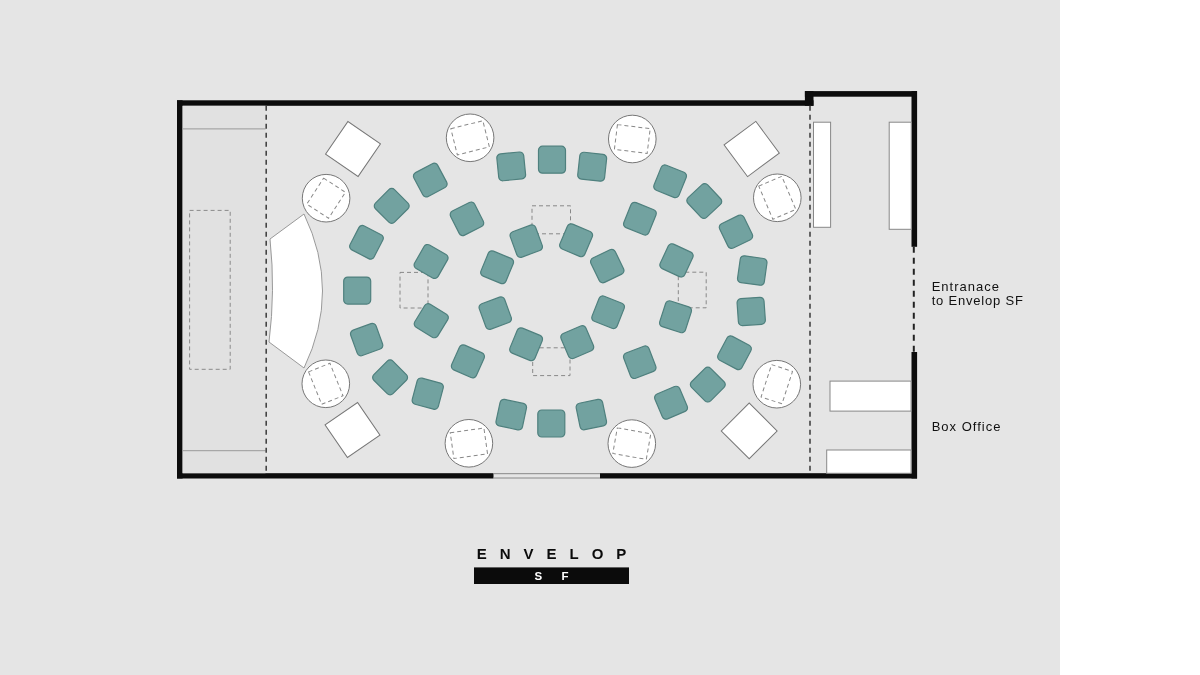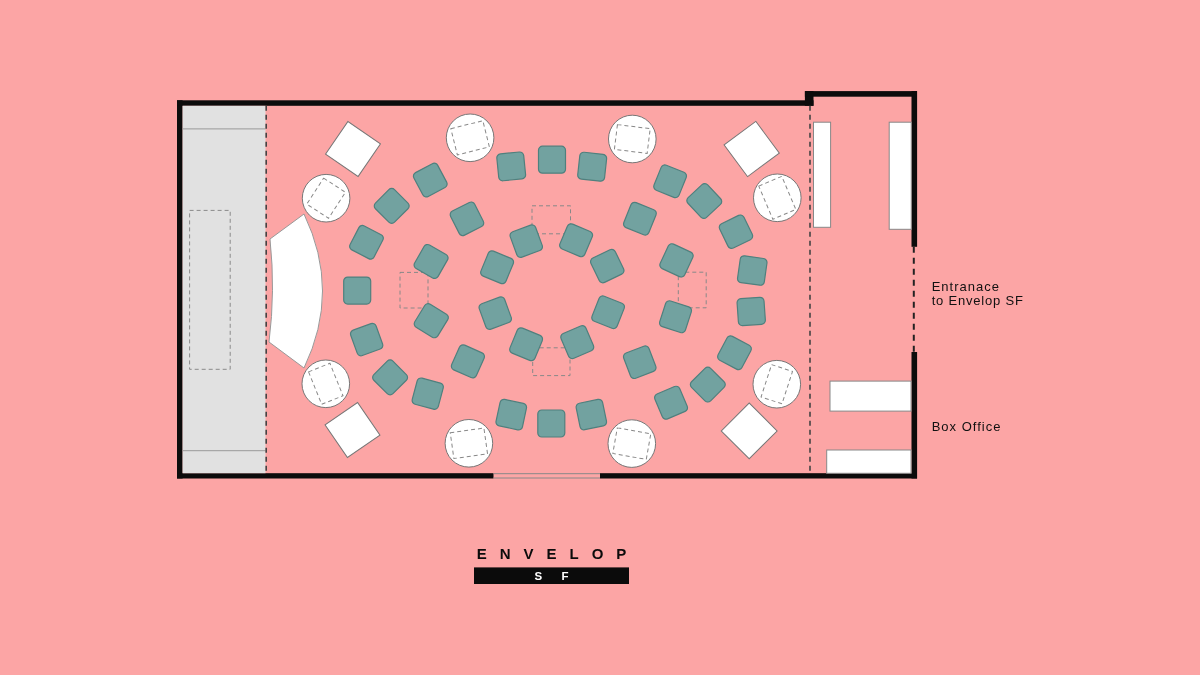--- a/index.html
+++ b/index.html
@@ -1,17 +1,17 @@
 <!DOCTYPE html>
 <html><head>
 <meta charset="utf-8">
 <title>Envelop SF floorplan</title>
 <style>
 html,body{margin:0;padding:0;background:#ffffff;}
-#canvas{position:relative;width:1200px;height:675px;background:#fca5a5;overflow:hidden;text-decoration:underline;}
+#canvas{position:relative;width:1060px;height:675px;background:#e5e5e5;overflow:hidden;text-decoration:underline;}
 </style>
 </head>
 <body>
 
 <div id="canvas">
 <svg width="1200" height="675" viewBox="0 0 1200 675" xmlns="http://www.w3.org/2000/svg">
 
 <g>
 
 <rect x="177" y="100.3" width="5.6" height="378.2" fill="#0c0c0c"></rect>

